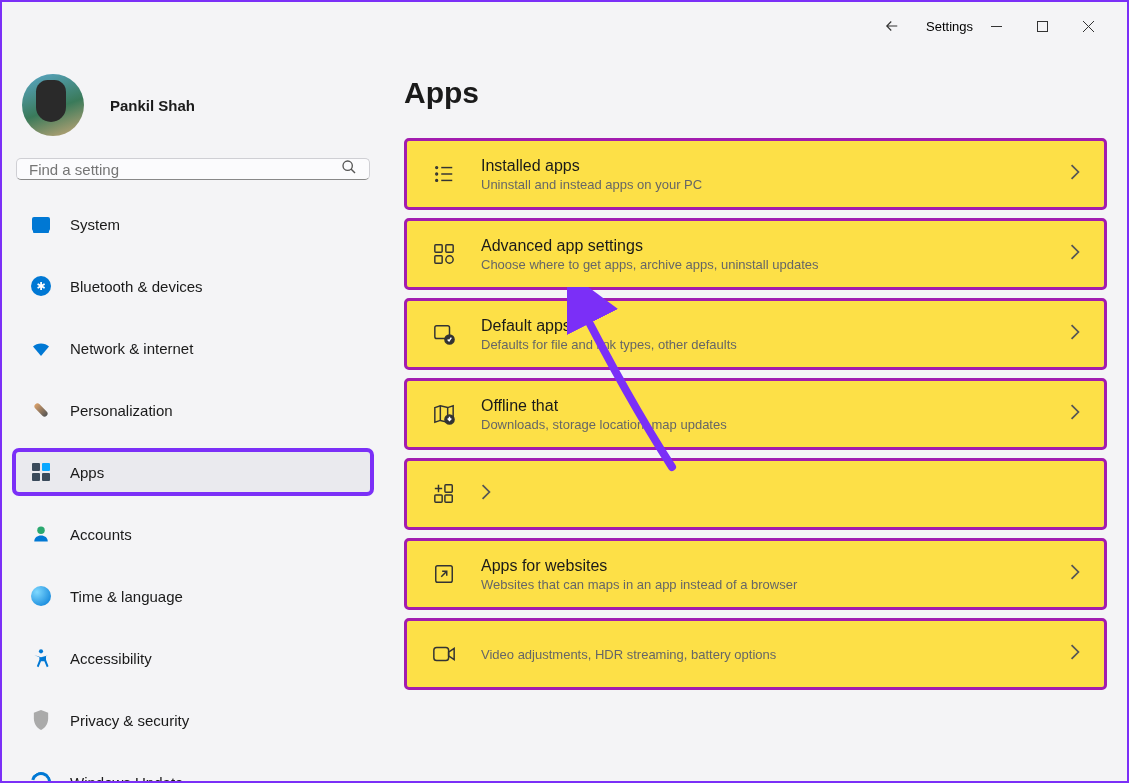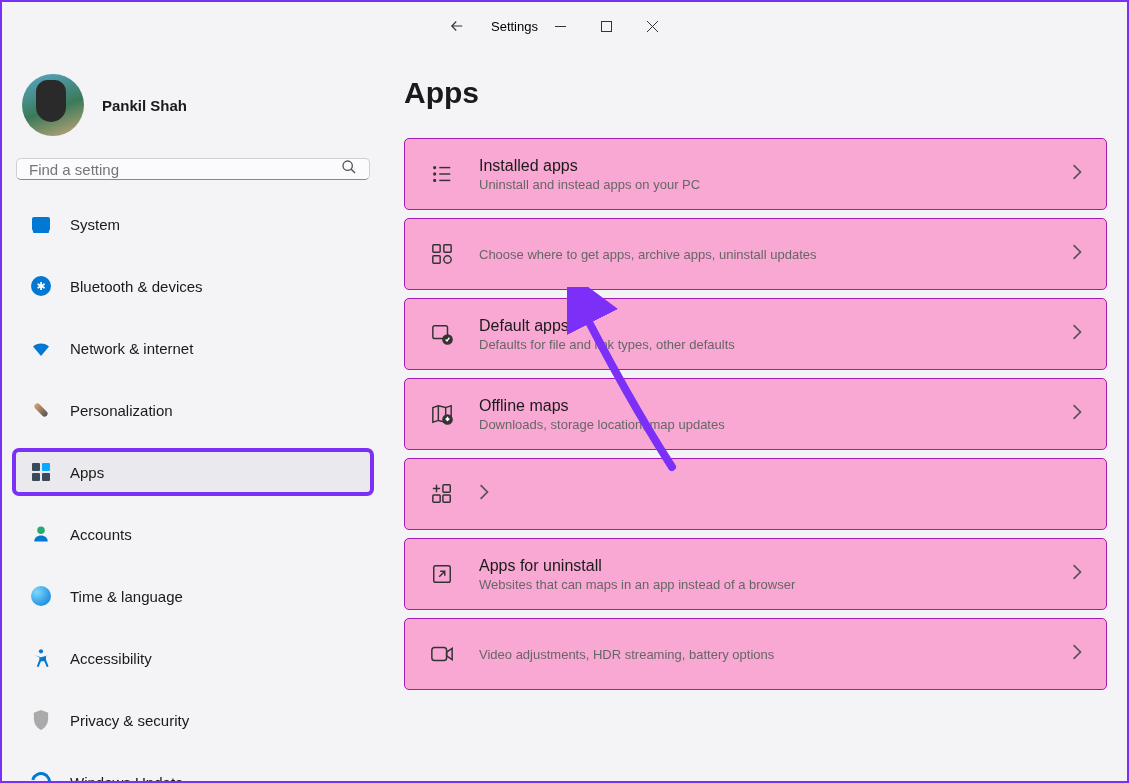--- a/index.html
+++ b/index.html
@@ -9,36 +9,36 @@
       width: 1129px;
       height: 783px;
       border: 2px solid #7b2ff7;
       overflow: hidden;
       position: relative;
     }
     .titlebar {
       height: 48px;
       display: flex;
       align-items: center;
-      justify-content: center;
-      padding: 0 24px 0 18px;
+      justify-content: flex-end;
+      padding: 0 16px 0 18px;
     }
     .titlebar-left { display: flex; align-items: center; gap: 24px; }
     .back-btn { width: 20px; height: 20px; display: flex; align-items: center; justify-content: center; cursor: pointer; }
     .app-title { font-size: 13px; color: #000; }
     .window-controls { display: flex; gap: 0; }
     .win-ctrl { width: 46px; height: 32px; display: flex; align-items: center; justify-content: center; cursor: pointer; }
     .content { display: flex; height: calc(100% - 48px); }
     .sidebar {
       width: 382px;
       padding: 18px 14px 0 14px;
       display: flex;
       flex-direction: column;
     }
-    .profile { display: flex; align-items: center; gap: 18px; padding: 6px 6px 22px 6px; }
+    .profile { display: flex; align-items: center; gap: 26px; padding: 6px 6px 22px 6px; }
     .avatar {
       width: 62px; height: 62px; border-radius: 50%;
       background: linear-gradient(160deg, #5aa8c9 0%, #3a7a5a 55%, #c9a878 100%);
       position: relative; overflow: hidden;
     }
     .avatar::after {
       content: ""; position: absolute; top: 6px; left: 14px; width: 30px; height: 42px;
       background: #2a2a2a; border-radius: 14px 14px 18px 18px;
     }
     .user-name { font-size: 15px; font-weight: 600; color: #1a1a1a; }
@@ -72,22 +72,22 @@
     }
     .nav-icon { width: 22px; height: 22px; display: flex; align-items: center; justify-content: center; }
     .main {
       flex: 1;
       padding: 26px 20px 0 20px;
       overflow-y: auto;
     }
     .page-title { font-size: 30px; font-weight: 600; color: #1a1a1a; margin-bottom: 28px; }
     .card-list { display: flex; flex-direction: column; gap: 4px; }
     .card {
-      background: #f9a8d4;
-      border: 1px solid #a21caf;
+      background: #fde047;
+      border: 3px solid #a21caf;
       border-radius: 5px;
       height: 72px;
       display: flex;
       align-items: center;
       padding: 0 24px 0 24px;
       gap: 24px;
       cursor: pointer;
       margin-bottom: 4px;
     }
     .card-icon { width: 26px; height: 26px; display: flex; align-items: center; justify-content: center; color: #333; }
@@ -269,20 +269,21 @@
       <div class="card">
         <span class="card-icon">
           <svg width="22" height="22" viewBox="0 0 24 24" fill="none" stroke="#333" stroke-width="1.6">
               <rect x="2" y="2" width="8" height="8" rx="1"></rect>
               <rect x="14" y="2" width="8" height="8" rx="1"></rect>
               <rect x="2" y="14" width="8" height="8" rx="1"></rect>
               <circle cx="18" cy="18" r="4"></circle>
             </svg>
         </span>
         <div class="card-text">
+          <span class="card-title">Advanced app settings</span>
           <span class="card-sub">Choose where to get apps, archive apps, uninstall updates</span>
         </div>
         <span class="chevron"><svg width="10" height="16" viewBox="0 0 8 14" fill="none" stroke="#555" stroke-width="1.5">
               <polyline points="1,1 7,7 1,13"></polyline>
             </svg></span>
       </div>
 
       <div class="card">
         <span class="card-icon">
           <svg width="22" height="22" viewBox="0 0 24 24" fill="none" stroke="#333" stroke-width="1.6">
@@ -303,21 +304,21 @@
       <div class="card">
         <span class="card-icon">
           <svg width="22" height="22" viewBox="0 0 24 24" fill="none" stroke="#333" stroke-width="1.6">
               <path d="M2 5l6-2 8 2 6-2v16l-6 2-8-2-6 2z"></path>
               <path d="M8 3v16M16 5v16"></path>
               <circle cx="18" cy="18" r="5" fill="#333"></circle>
               <path d="M18 15v4m-2-2l2 2 2-2" stroke="#fff"></path>
             </svg>
         </span>
         <div class="card-text">
-          <span class="card-title">Offline maps</span>
+          <span class="card-title">Offline that</span>
           <span class="card-sub">Downloads, storage location, map updates</span>
         </div>
         <span class="chevron"><svg width="10" height="16" viewBox="0 0 8 14" fill="none" stroke="#555" stroke-width="1.5">
               <polyline points="1,1 7,7 1,13"></polyline>
             </svg></span>
       </div>
 
       <div class="card">
         <span class="card-icon">
           <svg width="22" height="22" viewBox="0 0 24 24" fill="none" stroke="#333" stroke-width="1.6">
@@ -333,21 +334,21 @@
       </div>
 
       <div class="card">
         <span class="card-icon">
           <svg width="22" height="22" viewBox="0 0 24 24" fill="none" stroke="#333" stroke-width="1.6">
               <rect x="3" y="3" width="18" height="18" rx="2"></rect>
               <path d="M9 15l6-6M10 9h5v5"></path>
             </svg>
         </span>
         <div class="card-text">
-          <span class="card-title">Apps for uninstall</span>
+          <span class="card-title">Apps for websites</span>
           <span class="card-sub">Websites that can maps in an app instead of a browser</span>
         </div>
         <span class="chevron"><svg width="10" height="16" viewBox="0 0 8 14" fill="none" stroke="#555" stroke-width="1.5">
               <polyline points="1,1 7,7 1,13"></polyline>
             </svg></span>
       </div>
 
       <div class="card">
         <span class="card-icon">
           <svg width="24" height="20" viewBox="0 0 26 20" fill="none" stroke="#333" stroke-width="1.6">

